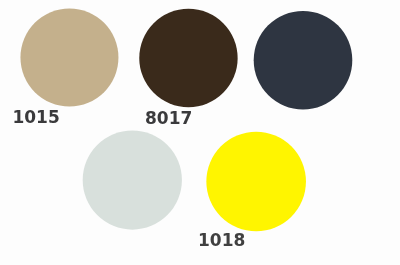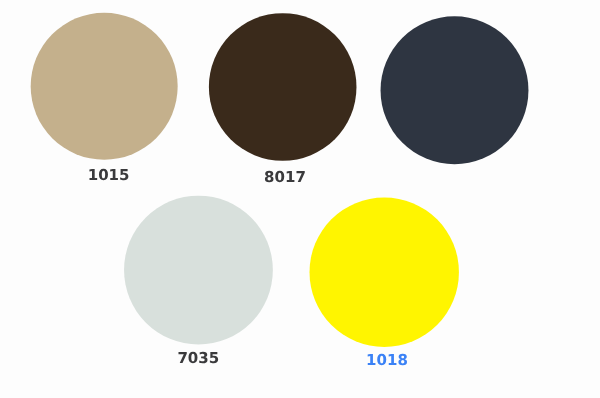--- a/index.html
+++ b/index.html
@@ -22,43 +22,41 @@
     background: #fdfdfd;
   }
   .swatch-circles {
     position: absolute;
     left: 0;
     top: 0;
     display: block;
   }
   .caption {
     position: absolute;
-    font-size: 10px;
+    font-size: 17px;
     font-weight: bold;
     line-height: 13.5px;
     color: #3a3a3c;
     white-space: nowrap;
-    text-align: center;
     width: 120px;
     
     -webkit-font-smoothing: antialiased;
     filter: opacity(100%);
   }
 </style>
 </head>
 <body style="background: rgb(253, 253, 253);">
 
 <div class="board" style="background: rgb(253, 253, 253);">
 
   <svg class="swatch-circles" width="400" height="265" viewBox="0 0 400 265">
     <circle cx="69.45" cy="57.5" r="49" fill="#c4b08c"></circle>
     <circle cx="188.45" cy="58" r="49.2" fill="#3a2a1b"></circle>
     <circle cx="303" cy="60.2" r="49.3" fill="#2e3541"></circle>
     <circle cx="132.3" cy="180.05" r="49.6" fill="#d8e0dc"></circle>
     <circle cx="256.15" cy="181.45" r="49.8" fill="#fff500"></circle>
   </svg>
 
   <div class="caption" style="left: 12.4px; top: 111.2px; color: rgb(58, 58, 60);">1015</div>
-  <div class="caption" style="left: 130px; top: 112.4px; color: rgb(58, 58, 60);">8017</div>
-  <div class="caption" style="left: 72.2px; top: 233.4px; color: rgb(58, 58, 60);">7035</div>
-  <div class="caption" style="left: 198px; top: 234.4px; color: #3b82f6;">1018</div>
+  <div class="caption" style="left: 145px; top: 112.4px; color: rgb(58, 58, 60);">8017</div>
+  <div class="caption" style="left: 198px; top: 234.4px; color: #404040;">1018</div>
 
 </div>
 
 </body></html>

